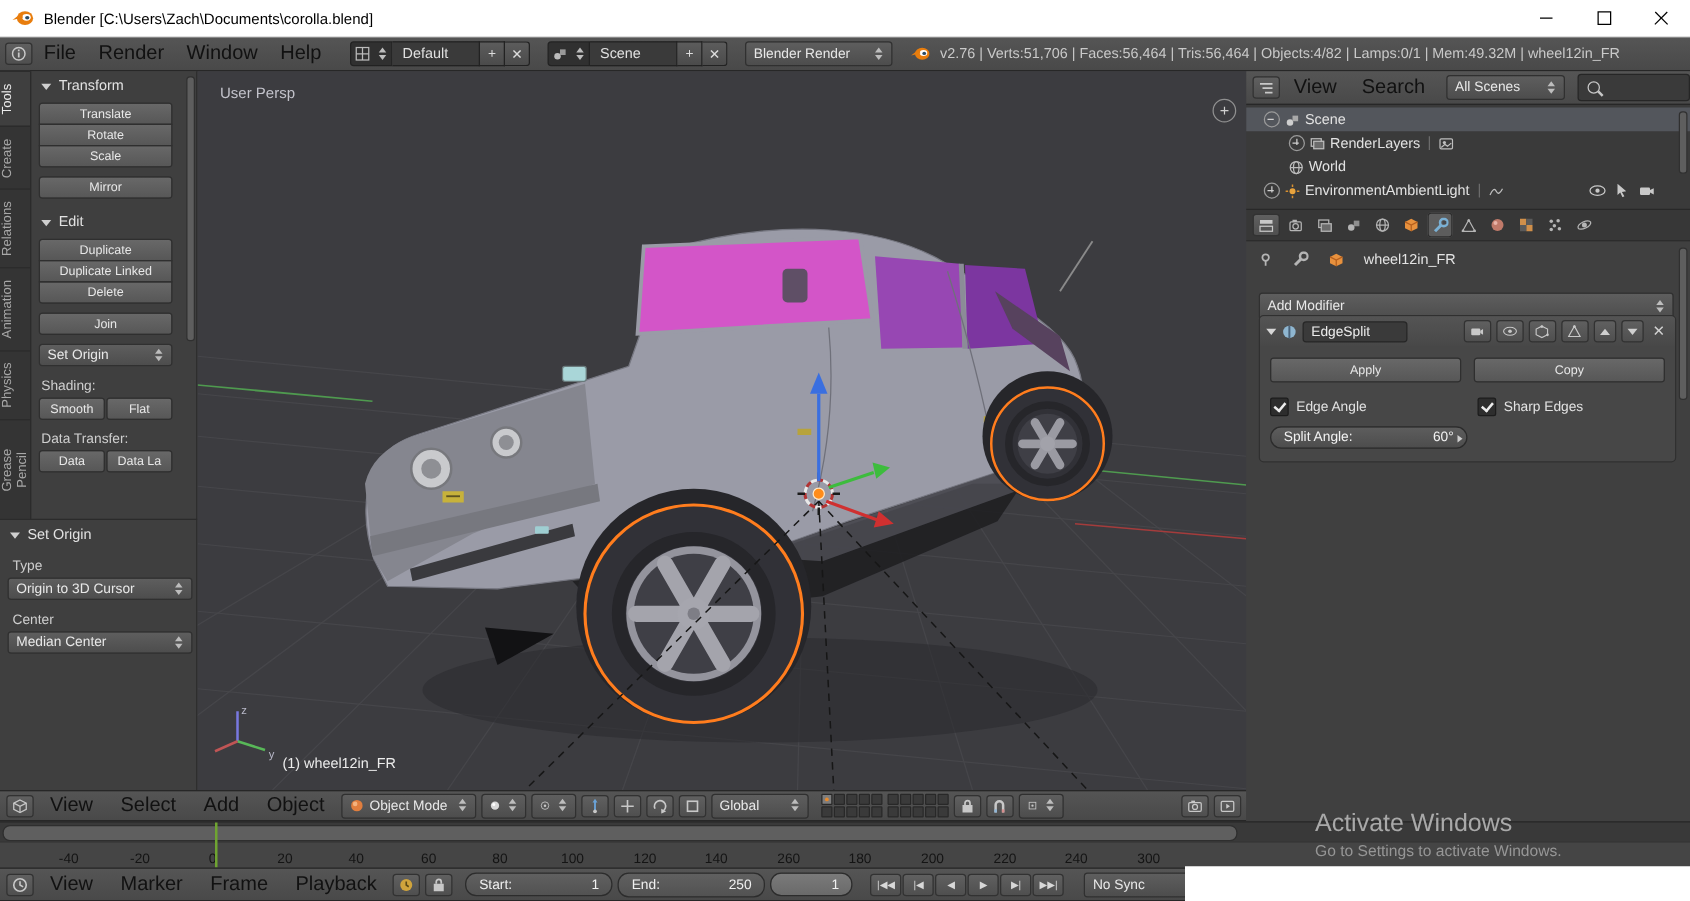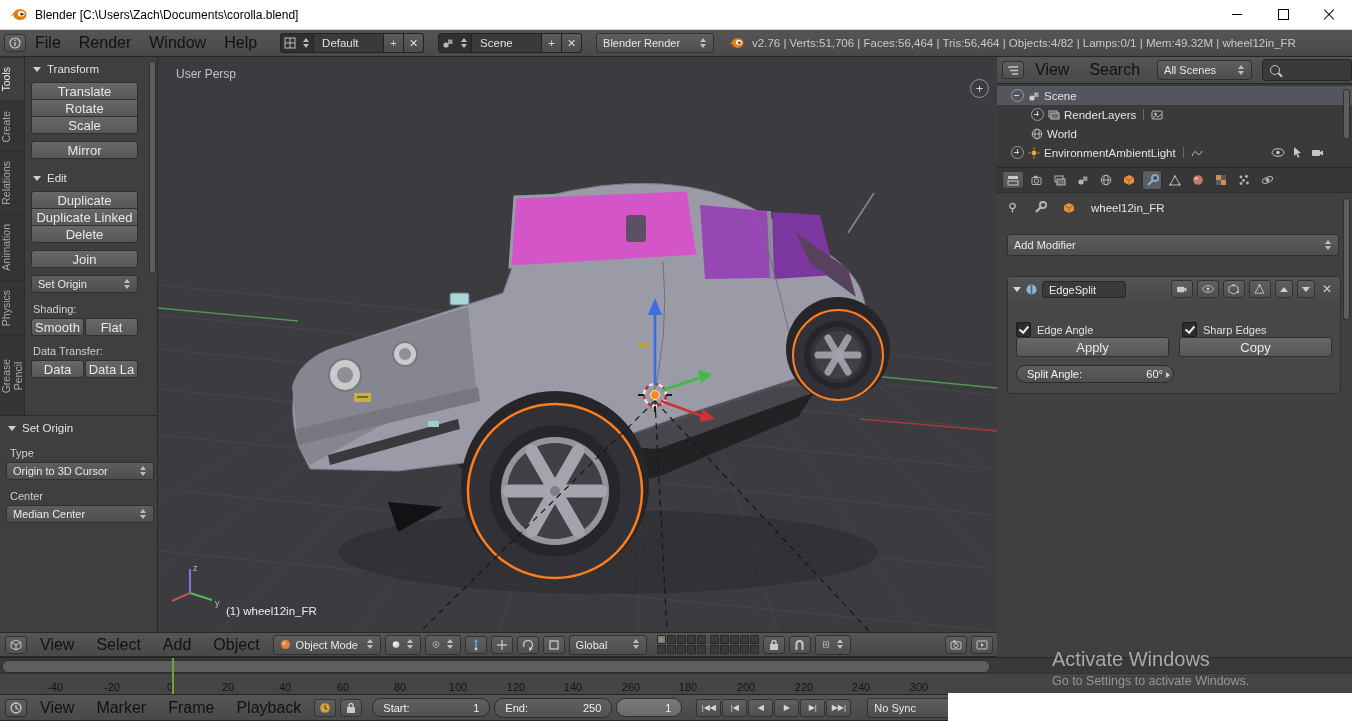--- a/index.html
+++ b/index.html
@@ -22,21 +22,21 @@
   
   .hdr{background:linear-gradient(#555,#494949);border-bottom:1px solid #272727;box-sizing:border-box}
   .menu{padding:0 9px;color:#111;font-size:16px;cursor:default;white-space:nowrap}
   .dfield{background:#3a3a3a;border:1px solid #262626;border-radius:3px;color:#dcdcdc}
   .mbtn{background:linear-gradient(#5e5e5e,#4d4d4d);border:1px solid #303030;border-radius:3px;color:#e8e8e8;
         display:flex;align-items:center;justify-content:space-between;padding:0 6px;font-size:11px;box-sizing:border-box}
   .ud{width:8px;height:11px;position:relative;flex:none;margin-left:6px}
   .ud::before{content:"";position:absolute;top:0;left:1px;border-left:3px solid transparent;border-right:3px solid transparent;border-bottom:4px solid #bdbdbd}
   .ud::after{content:"";position:absolute;top:6px;left:1px;border-left:3px solid transparent;border-right:3px solid transparent;border-top:4px solid #bdbdbd}
   .tbtn{display:block;background:linear-gradient(#686868,#575757);border:1px solid #2f2f2f;border-radius:3px;color:#e8e8e8;
-        font-size:13px;height:18px;line-height:17px;text-align:center;box-sizing:border-box;cursor:default}
+        font-size:10px;height:18px;line-height:17px;text-align:center;box-sizing:border-box;cursor:default}
   .stack .tbtn{border-radius:0;margin-top:-1px}
   .stack .tbtn:first-child{border-radius:3px 3px 0 0;margin-top:0}
   .stack .tbtn:last-child{border-radius:0 0 3px 3px}
   .ph{display:flex;align-items:center;color:#e2e2e2;font-size:11.5px;height:18px}
   .ph::before{content:"";display:inline-block;border-top:5px solid #cfcfcf;border-left:4px solid transparent;border-right:4px solid transparent;margin:0 6px 0 4px}
   .lbl{color:#cfcfcf;font-size:11px}
   .cb{width:13px;height:13px;background:#2d2d2d;border:1px solid #1c1c1c;border-radius:2px;position:relative;flex:none}
   .cb.checked::after{content:"";position:absolute;left:4px;top:1px;width:3.5px;height:7px;border:solid #ececec;border-width:0 2px 2px 0;transform:rotate(40deg)}
   .slider{background:linear-gradient(#5d5d5d,#4d4d4d);border:1px solid #2b2b2b;border-radius:9px;display:flex;align-items:center;justify-content:space-between;padding:0 10px;color:#f2f2f2;font-size:11px;box-sizing:border-box;position:relative}
   .slider::after{content:"";position:absolute;right:3px;top:6px;border-left:4px solid #cfcfcf;border-top:3px solid transparent;border-bottom:3px solid transparent}
@@ -96,21 +96,21 @@
   .orow .sep{width:1px;height:11px;background:#6b6b6b;margin:0 3px}
   .exp{width:11px;height:11px;border:1px solid #9a9a9a;border-radius:50%;position:relative;flex:none}
   .exp::before{content:"";position:absolute;left:2px;top:4.5px;width:5px;height:1px;background:#cfcfcf}
   .exp.plus::after{content:"";position:absolute;left:4.5px;top:2px;width:1px;height:5px;background:#cfcfcf}
 
   
   #properties{position:absolute;left:997px;top:168px;width:355px;height:489px;background:#404040;box-sizing:border-box}
   #prop-tabs{height:24px;background:#373737;border-bottom:1px solid #2c2c2c;display:flex;align-items:center;gap:3px;padding-left:5px}
   .ptab{width:20px;height:20px;display:flex;align-items:center;justify-content:center;border-radius:3px}
   .ptab.active{background:#5d5d5d;box-shadow:inset 0 0 0 1px #2d2d2d}
-  #modpanel{position:absolute;left:10px;top:108px;width:332px;border:1px solid #303030;border-radius:4px;background:#474747}
+  #modpanel{position:absolute;left:10px;top:84px;width:332px;border:1px solid #303030;border-radius:4px;background:#474747}
   #modpanel .mhdr{height:24px;background:linear-gradient(#545454,#484848);border-radius:3px 3px 0 0;display:flex;align-items:center;gap:4px;padding:0 5px}
   .tri-open{border-top:5px solid #d6d6d6;border-left:4px solid transparent;border-right:4px solid transparent;flex:none}
   .namefield{background:#3a3a3a;border:1px solid #262626;border-radius:3px;color:#ececec;font-size:11px;height:17px;line-height:16px;padding:0 6px;width:84px;box-sizing:border-box}
 
   
   #whitepatch{position:absolute;left:948px;top:693px;width:404px;height:28px;background:#fff}
   #watermark{position:absolute;left:1052px;top:648px;pointer-events:none}
   #watermark .l1{font-size:20px;color:#a9a9a9}
   #watermark .l2{font-size:12.5px;color:#969696;margin-top:3px}
   svg{display:block}
@@ -771,33 +771,33 @@
           </div>
         <div class="hico" style="width:18px">
             <span style="border-bottom:5px solid #cfcfcf;border-left:4px solid transparent;border-right:4px solid transparent"></span>
           </div>
         <div class="hico" style="width:18px">
             <span style="border-top:5px solid #cfcfcf;border-left:4px solid transparent;border-right:4px solid transparent"></span>
           </div>
         <span style="color:#d2d2d2;font-size:12px;margin:0 3px">✕</span>
       </div>
       <div style="padding:9px 8px 10px 8px">
+        <div class="row" style="gap:10px">
+          <span class="tbtn" style="flex:1;height:20px;line-height:19px">Apply</span>
+          <span class="tbtn" style="flex:1;height:20px;line-height:19px">Copy</span>
+        </div>
         <div class="row" style="margin-top:12px">
           <div class="row" style="gap:6px;width:166px">
             <span class="cb checked"></span>
             <span class="lbl" style="color:#e2e2e2">Edge Angle</span>
           </div>
           <div class="row" style="gap:6px">
             <span class="cb checked"></span>
             <span class="lbl" style="color:#e2e2e2">Sharp Edges</span>
           </div>
-        </div>
-        <div class="row" style="gap:10px">
-          <span class="tbtn" style="flex:1;height:20px;line-height:19px">Apply</span>
-          <span class="tbtn" style="flex:1;height:20px;line-height:19px">Copy</span>
         </div>
         <div class="slider" style="width:158px;height:18px;margin-top:8px">
           <span>Split Angle:</span>
           <span>60°</span>
         </div>
       </div>
     </div>
     <div class="scrollthumb" style="position:absolute;right:2px;top:30px;width:5px;height:120px"></div>
   </div>
 

